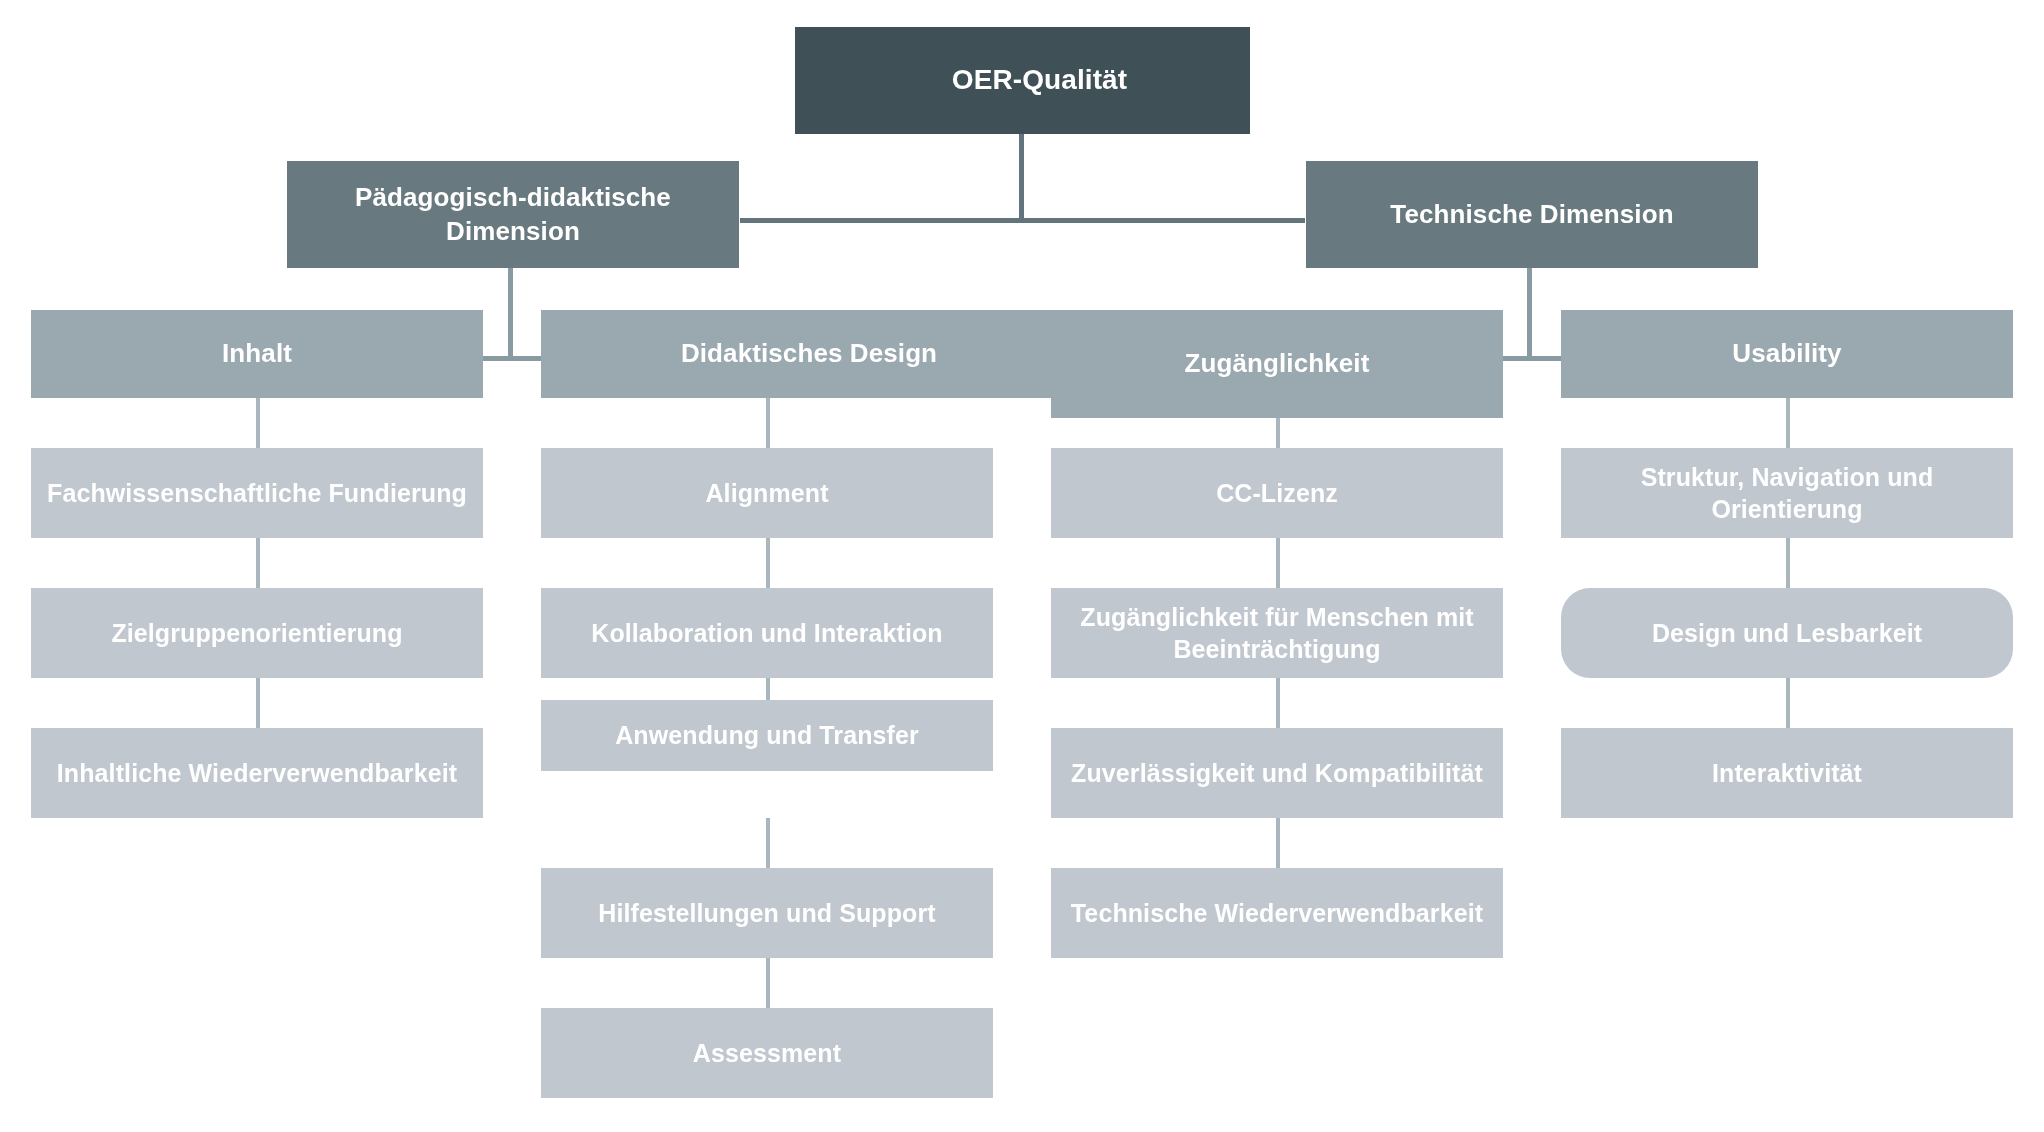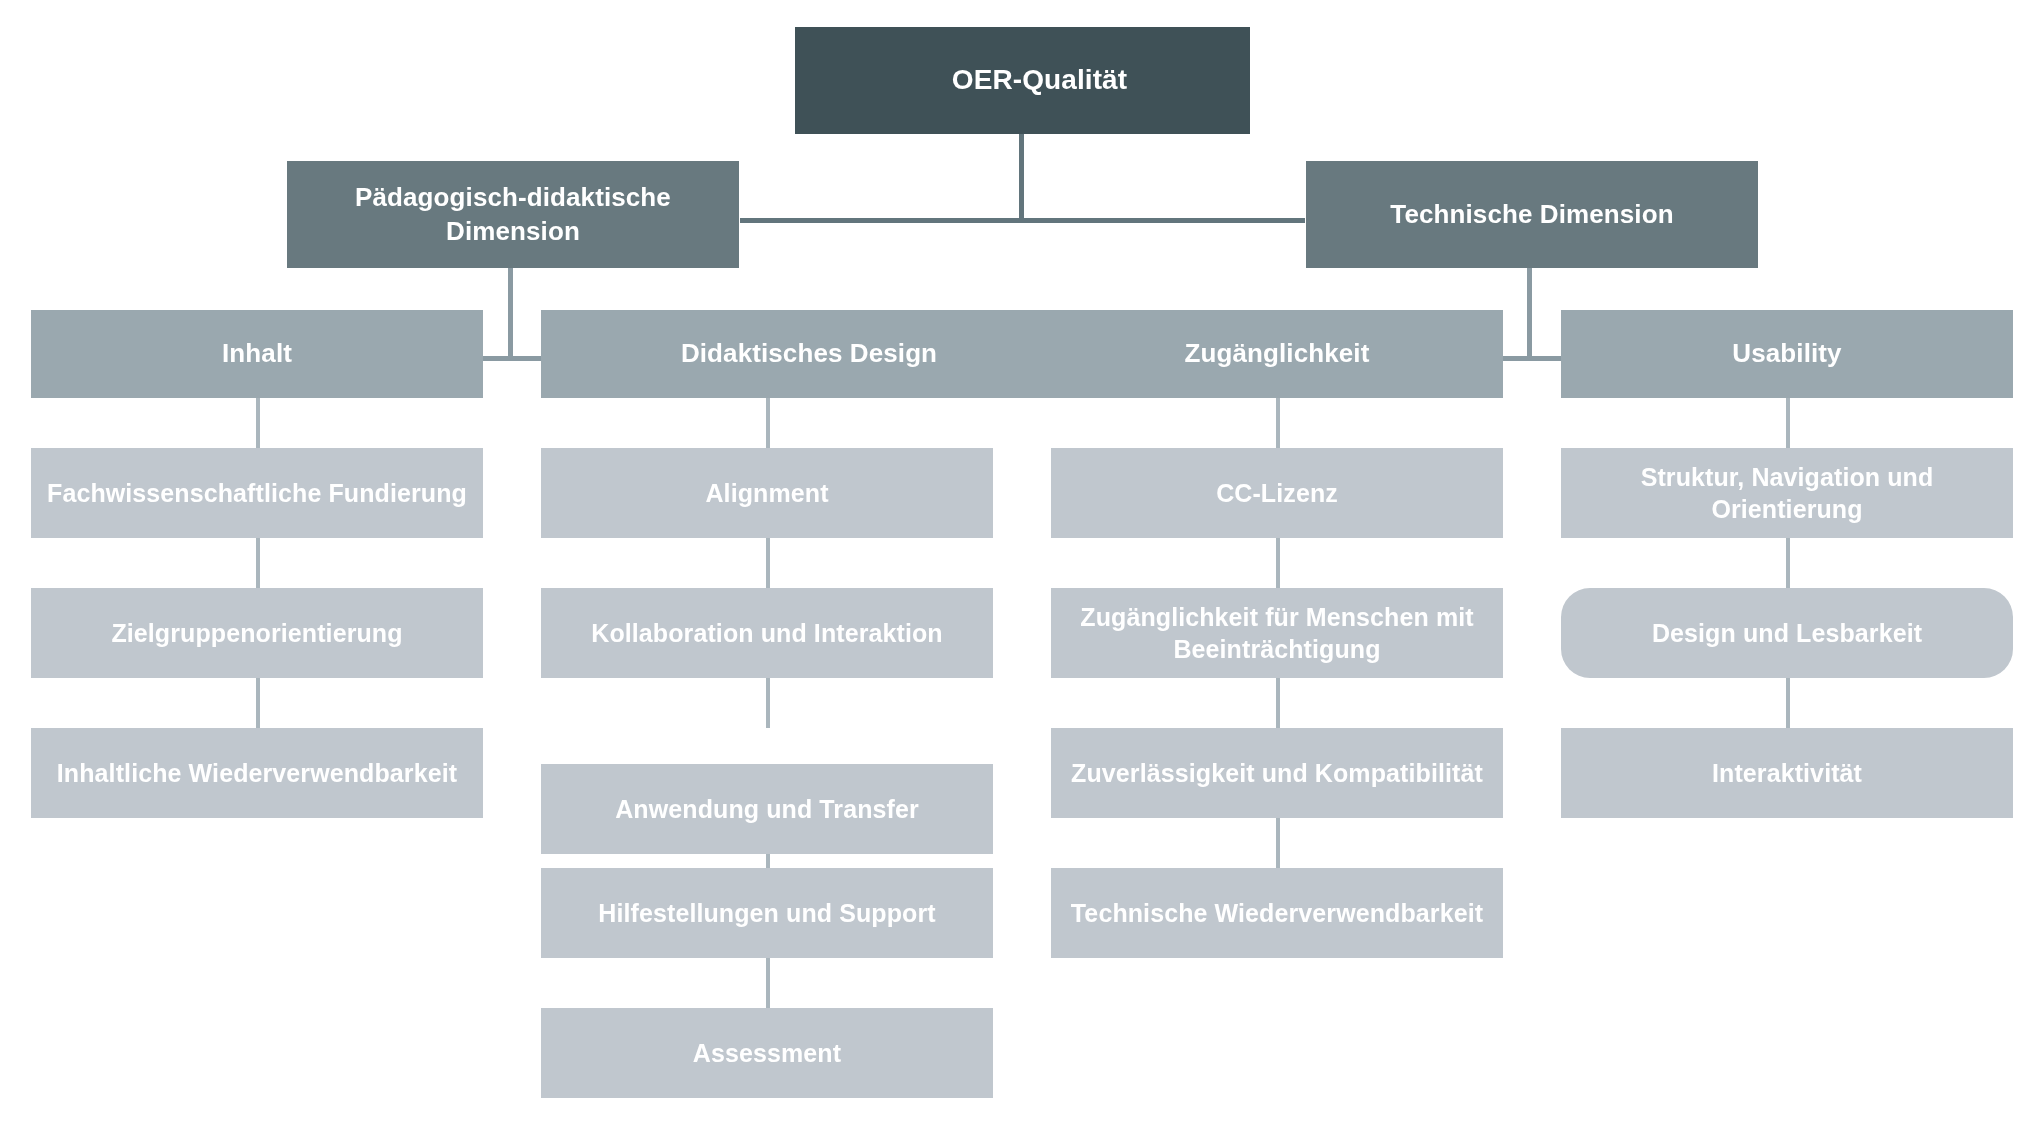--- a/index.html
+++ b/index.html
@@ -111,21 +111,21 @@
   <div class="node lvl-dim" style="left:1306px; top:161px; width:452px; height:107px;">
     <span>Technische Dimension</span>
   </div>
 
   <div class="node lvl-cat" style="left:31px; top:310px; width:452px; height:88px;">
     <span>Inhalt</span>
   </div>
   <div class="node lvl-cat" style="left:541px; top:310px; width:536px; height:88px;">
     <span>Didaktisches Design</span>
   </div>
-  <div class="node lvl-cat" style="left:1051px; top:310px; width:452px; height:88px;">
+  <div class="node lvl-cat" style="left:1051px; top:310px; width:452px; height:108px;">
     <span>Zugänglichkeit</span>
   </div>
   <div class="node lvl-cat" style="left:1561px; top:310px; width:452px; height:88px;">
     <span>Usability</span>
   </div>
 
   <div class="node lvl-leaf" style="left:31px; top:448px; width:452px; height:90px;">
     <span>Fachwissenschaftliche Fundierung</span>
   </div>
   <div class="node lvl-leaf" style="left:31px; top:588px; width:452px; height:90px;">
@@ -134,21 +134,21 @@
   <div class="node lvl-leaf" style="left:31px; top:728px; width:452px; height:90px;">
     <span>Inhaltliche Wiederverwendbarkeit</span>
   </div>
 
   <div class="node lvl-leaf" style="left:541px; top:448px; width:452px; height:90px;">
     <span>Alignment</span>
   </div>
   <div class="node lvl-leaf" style="left:541px; top:588px; width:452px; height:90px;">
     <span>Kollaboration und Interaktion</span>
   </div>
-  <div class="node lvl-leaf" style="left:541px; top:764px; width:452px; height:90px;align-items:center;">
+  <div class="node lvl-leaf" style="left:541px; top:700px; width:452px; height:71px;align-items:center;">
     <span>Anwendung und Transfer</span>
   </div>
   <div class="node lvl-leaf" style="left:541px; top:868px; width:452px; height:90px;">
     <span>Hilfestellungen und Support</span>
   </div>
   <div class="node lvl-leaf" style="left:541px; top:1008px; width:452px; height:90px;">
     <span>Assessment</span>
   </div>
 
   <div class="node lvl-leaf" style="left:1051px; top:448px; width:452px; height:90px;">

